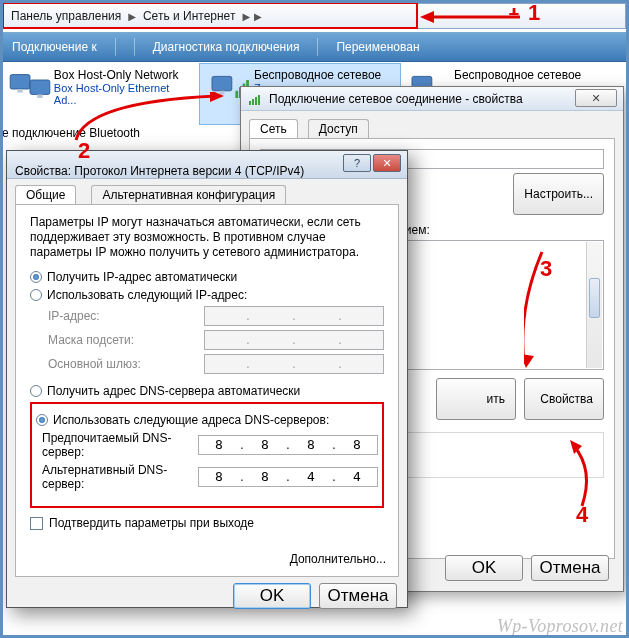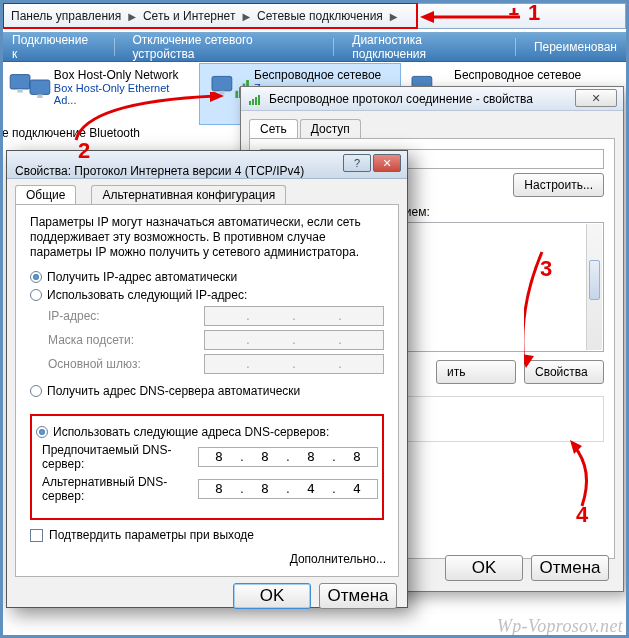--- a/index.html
+++ b/index.html
@@ -38,28 +38,28 @@
 
   
   .win-back { position: absolute; top: 86px; left: 240px; width: 384px; height: 506px;
     background:#f1f1f1; border:1px solid #777; box-shadow: 5px 5px 14px rgba(0,0,0,.35); z-index: 20; }
   .win-back .titlebar { height: 24px; background: linear-gradient(#f7f9fc,#d9e4f1); display:flex; align-items:center;
     padding:0 6px; gap:6px; border-bottom:1px solid #b8c6d8;}
   .win-back .titlebar .icn { width:16px; height:16px; }
   .win-back .closebtn { position:absolute; top:2px; right:6px; width:42px; height:18px;
     background:linear-gradient(#fdfdfd,#e3e3e3); border:1px solid #8a8a8a; border-radius:2px; text-align:center;
     font-size:11px; line-height:16px; color:#444;}
-  .tabstrip { margin: 8px 8px 0 8px; display:flex; gap:2px; border-bottom:1px solid #b3b3b3; }
+  .tabstrip { margin: 8px 8px 0 8px; display:flex; gap:10px; border-bottom:1px solid #b3b3b3; }
   .tab { background:#fff; border:1px solid #b3b3b3; border-bottom: none; padding:2px 10px; border-radius:3px 3px 0 0; font-size:12px;}
   .tab.inactive { background:#f1f1f1; }
   .panel { margin: 0 8px 8px 8px; background:#fff; border:1px solid #b3b3b3; border-top:none; padding: 10px; height: 420px; position:relative;}
   .panel .lbl { font-size:12px; margin-bottom:3px; }
   .panel .field { border:1px solid #abadb3; background:#fff; height:20px; margin-bottom:10px; padding:2px 4px; }
   .panel .btn { background:linear-gradient(#fdfdfd,#e6e6e6); border:1px solid #8a8a8a; border-radius:3px;
-    padding:4px 10px; font-size:12px; text-align:left; min-width:80px; display:inline-block;}
+    padding:13px 10px; font-size:12px; text-align:right; min-width:80px; display:inline-block;}
   .panel .listbox { border:1px solid #abadb3; background:#fff; height:130px; padding:4px 6px; font-size:12px; line-height:18px; overflow:hidden;}
   .panel .listbox .selrow { background:#cfe5ff; border:1px dotted #3e76b0; display:inline-block; padding:0 2px;}
   .panel .bottom-box { border:1px solid #d8d8d8; padding:8px; margin-top:12px; font-size:12px;}
   .win-back .dlg-buttons { position:absolute; bottom:10px; right:14px; display:flex; gap:8px;}
   .dlg-btn { background:linear-gradient(#fdfdfd,#e6e6e6); border:1px solid #8a8a8a; border-radius:3px;
     padding:2px 0; width:78px; text-align:center; font-size:17px;}
   .scrollbar-v { position:absolute; right:1px; top:1px; width:16px; height:calc(100% - 2px);
     background: linear-gradient(#f6f6f6,#e8e8e8); border-left:1px solid #cfcfcf; }
   .scrollbar-v .thumb { position:absolute; left:2px; right:2px; top:36px; height:40px;
     background:linear-gradient(#e8eef7,#c5d5ea); border:1px solid #9cb3d0; border-radius:2px;}
@@ -89,52 +89,50 @@
   .fgrid { margin: 4px 0 10px 18px; }
   .frow { display:flex; align-items:center; gap:6px; margin:4px 0; font-size:12px;}
   .frow .flabel { width: 150px; color:#888; }
   .frow.enabled .flabel { color:#000;}
   .ipbox { flex:1; display:flex; border:1px solid #abadb3; background:#fff; height:20px;}
   .ipbox.disabled { background:#f4f4f4; color:#999;}
   .ipbox .oct { flex:1; text-align:center; font-family: Consolas,monospace; font-size:13px; line-height:18px;}
   .ipbox .dot { width:6px; text-align:center; line-height:18px;}
   .chk-row { display:flex; align-items:center; gap:6px; margin-top:8px;}
   .checkbox { width:13px; height:13px; border:1px solid #6a7f96; background:#fff; display:inline-block;}
-  .dns-redbox { border:2px solid #e00000; padding:5px 4px; margin-top:16px;}
+  .dns-redbox { border:2px solid #e00000; padding:5px 4px; margin-top:4px;}
   .advbtn { position:absolute; bottom:10px; right:12px;}
   .dlg2-buttons { display:flex; gap:8px; justify-content:flex-end; padding:6px 10px;}
   .dlg2-buttons .dlg-btn.ok { border-color:#3e8dd6; box-shadow:0 0 0 1px #a7cdf0 inset;}
 
   .watermark { position:absolute; bottom:1px; right:6px; color:#c0c0c0; font-size:18px; font-style:italic;
     font-family: Georgia, serif; text-shadow: 0 1px 0 #fff; z-index:70; letter-spacing:.3px;}
   .outer-border { position:absolute; inset:0; border:3px solid #5f90bf; pointer-events:none; z-index:80;}
 </style>
 </head>
 <body>
 
 <div class="breadcrumb-bar">
   <span class="crumb">Панель управления</span>
   <span class="chev">▶</span>
   <span class="crumb">Сеть и Интернет</span>
   <span class="chev">▶</span>
-  <span class="crumb">Сетевые подключения</span>
   <span class="chev">▶</span>
 </div>
 <div class="bc-redbox"></div>
 <svg class="arrow1" width="110" height="18">
   <line x1="100" y1="9" x2="8" y2="9" stroke="#e00000" stroke-width="3"></line>
   <polygon points="0,9 14,3 14,15" fill="#e00000"></polygon>
   <text x="88" y="0" dy="7" fill="#e00000" font-size="20" font-weight="bold">1</text>
 </svg>
 <div style="position:absolute; top:0; left:528px; color:#e00000; font-size:22px; font-weight:bold; z-index:51;">1</div>
 
 <div class="toolbar">
   <span class="tb">Подключение к</span>
   <span class="sep"></span>
-  <span class="tb">Отключение сетевого устройства</span>
   <span class="sep"></span>
   <span class="tb">Диагностика подключения</span>
   <span class="sep"></span>
   <span class="tb">Переименован</span>
 </div>
 
 <div class="net-row">
   <div class="net-item">
     <div class="net-icon">
       <svg class="monitor-svg" viewBox="0 0 48 40">
@@ -188,21 +186,21 @@
 <div class="num2">2</div>
 
 <div class="win-back">
   <div class="titlebar">
     <svg class="icn" viewBox="0 0 16 16">
       <rect x="2" y="10" width="2" height="4" fill="#3aa63a"></rect>
         <rect x="5" y="8" width="2" height="6" fill="#3aa63a"></rect>
       <rect x="8" y="6" width="2" height="8" fill="#3aa63a"></rect>
         <rect x="11" y="4" width="2" height="10" fill="#3aa63a"></rect>
     </svg>
-    <span>Беспроводное протокол соединение - свойства</span>
+    <span>Подключение сетевое соединение - свойства</span>
   </div>
   <div class="closebtn">✕</div>
   <div class="tabstrip">
     <div class="tab">Сеть</div>
     <div class="tab inactive">Доступ</div>
   </div>
   <div class="panel">
     <div class="field">
       <span>reless Network Adapter</span>
     </div>

